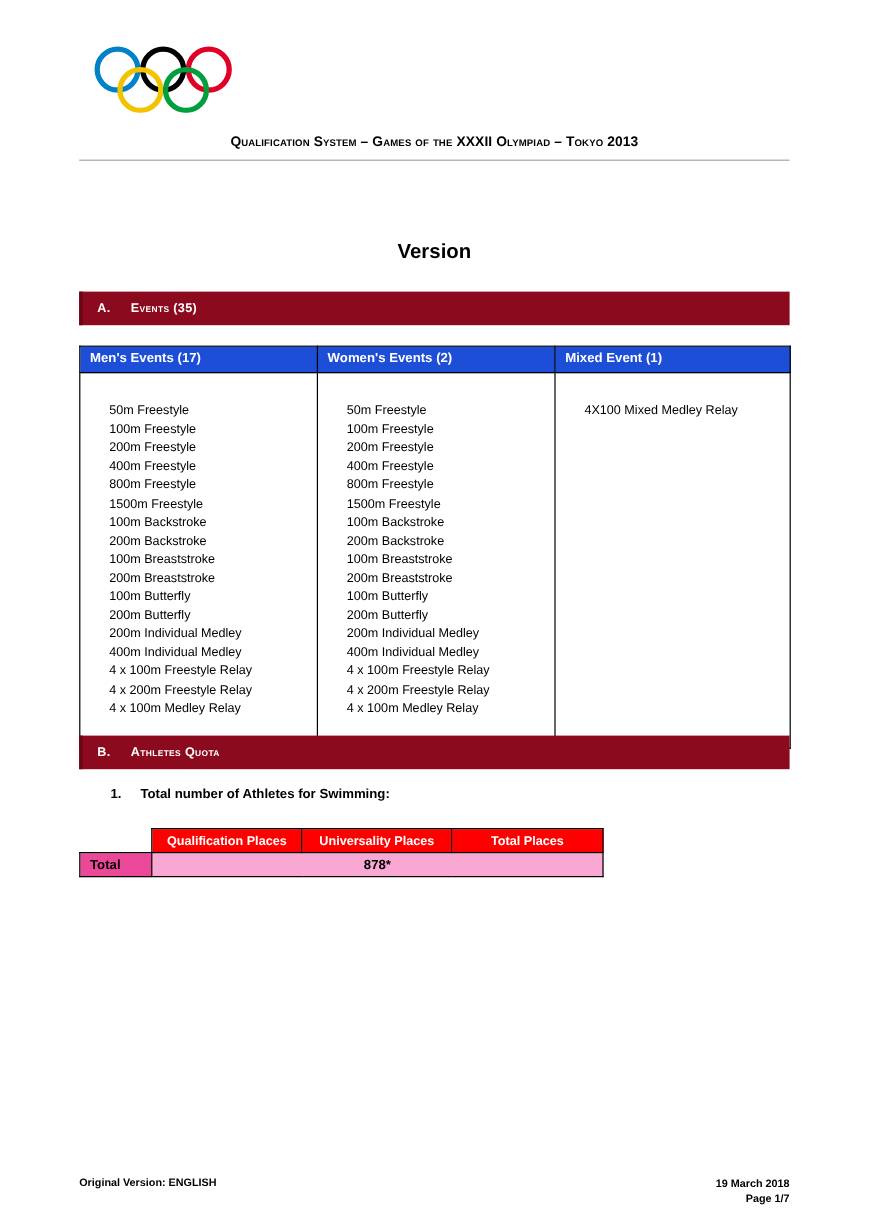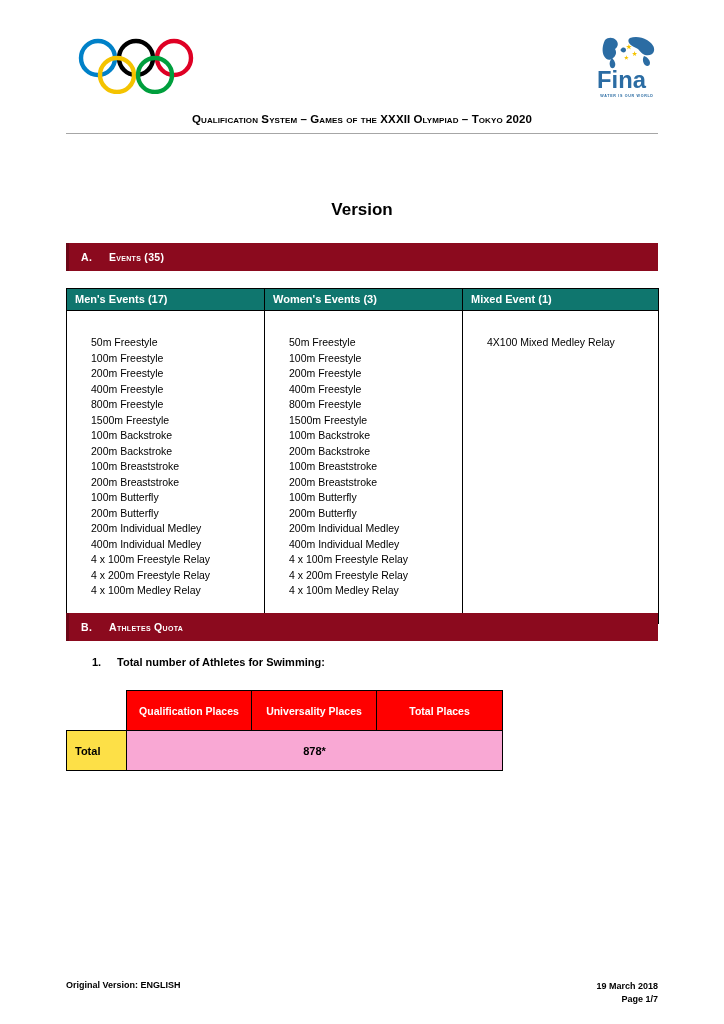--- a/index.html
+++ b/index.html
@@ -149,21 +149,21 @@
     border-collapse: collapse;
     table-layout: fixed;
   }
   .events-table th,
   .events-table td {
     border: 1px solid #000000;
     vertical-align: top;
     box-sizing: border-box;
   }
   .events-table th {
-    background: #0f766e;
+    background: #1d4ed8;
     color: #ffffff;
     font-size: 11px;
     font-weight: bold;
     text-align: left;
     padding: 4px 0 4px 8px;
     height: 22px;
   }
   .events-table td {
     padding: 8px 0 8px 8px;
     font-size: 10.5px;
@@ -192,41 +192,41 @@
     left: 66px;
     top: 690px;
     width: 436px;
     border-collapse: collapse;
     table-layout: fixed;
   }
   .quota-table th,
   .quota-table td {
     border: 1px solid #000000;
     box-sizing: border-box;
-    height: 40px;
+    height: 20px;
   }
   .quota-table .corner-blank {
     border: none;
     background: transparent;
     width: 60px;
   }
   .quota-table th.q-head {
     background: #FF0000;
     color: #ffffff;
     font-size: 10.5px;
     font-weight: bold;
     text-align: center;
     padding: 3px 4px;
   }
   .quota-table td.q-rowlabel {
     font-size: 11px;
     font-weight: bold;
     padding-left: 8px;
     text-align: left;
-    background: #fde047;
+    background: #ec4899;
   }
   .quota-table td.q-total {
     font-size: 11px;
     font-weight: bold;
     text-align: center;
     background: #f9a8d4;
   }
 
   
   .footnote {
@@ -270,62 +270,42 @@
         <g fill="none" stroke-width="4.4">
           <circle cx="20" cy="20" r="17" stroke="#0081C8"></circle>
           <circle cx="58" cy="20" r="17" stroke="#000000"></circle>
           <circle cx="96" cy="20" r="17" stroke="#DF0024"></circle>
           <circle cx="39" cy="37" r="17" stroke="#F4C300"></circle>
           <circle cx="77" cy="37" r="17" stroke="#009F3D"></circle>
         </g>
       </svg>
     </div>
 
-    <div class="fina-logo">
-      <svg class="fina-map" viewBox="0 0 58 36">
-        <g fill="#2b6ca3">
-          <path d="M5 6 C8 3,13 3,16 6 C19 9,18 13,15 15 C17 18,16 22,13 24 C10 27,6 26,4 22 C2 18,2 12,5 6 Z"></path>
-          <path d="M12 24 C14 26,16 29,15 32 C14 35,11 35,10 32 C9 29,10 26,12 24 Z"></path>
-          <path d="M30 4 C35 2,42 3,47 6 C52 9,55 13,54 17 C53 21,49 22,45 21 C42 20,40 17,38 15 C35 13,31 12,29 9 C28 7,28 5,30 4 Z"></path>
-          <path d="M44 22 C47 23,50 26,50 29 C50 32,47 33,45 31 C43 29,42 25,44 22 Z"></path>
-          <path d="M22 14 C24 13,26 14,26 16 C26 18,24 19,22 18 C20 17,20 15,22 14 Z"></path>
-        </g>
-        <g fill="#F4C300">
-          <path d="M26 12 l2.2 0 0.7-2.1 0.7 2.1 2.2 0 -1.8 1.3 0.7 2.1 -1.8-1.3 -1.8 1.3 0.7-2.1 Z"></path>
-          <path d="M32 19 l2 0 0.6-1.9 0.6 1.9 2 0 -1.6 1.2 0.6 1.9 -1.6-1.2 -1.6 1.2 0.6-1.9 Z"></path>
-          <path d="M24 23 l1.8 0 0.55-1.7 0.55 1.7 1.8 0 -1.45 1.05 0.55 1.7 -1.45-1.05 -1.45 1.05 0.55-1.7 Z"></path>
-        </g>
-      </svg>
-      <svg class="fina-word" viewBox="0 0 120 50">
-        <text x="2" y="40" font-family="Liberation Sans, sans-serif" font-size="46" font-weight="bold" fill="#2b6ca3">Fina</text>
-      </svg>
-      <div class="fina-tag">WATER IS OUR WORLD</div>
-    </div>
   </div>
 
-  <div class="doc-header-title">Qualification System – Games of the XXXII Olympiad – Tokyo 2020</div>
+  <div class="doc-header-title">Qualification System – Games of the XXXII Olympiad – Tokyo 2013</div>
   <div class="header-rule"></div>
 
   <div class="sport-title">Version</div>
 
   <div class="section-bar" id="section-a">
     <span class="section-letter">A.</span>
     <span class="section-label">Events (35)</span>
   </div>
 
   <table class="events-table">
     <colgroup>
       <col class="col-men">
         <col class="col-women">
         <col class="col-mixed">
     </colgroup>
     <thead>
       <tr>
         <th>Men's Events (17)</th>
-        <th>Women's Events (3)</th>
+        <th>Women's Events (2)</th>
         <th>Mixed Event (1)</th>
       </tr>
     </thead>
     <tbody>
       <tr>
         <td>
           <ul class="ev-list" id="list-men">
               <li>50m Freestyle</li>
               <li>100m Freestyle</li>
               <li>200m Freestyle</li>

